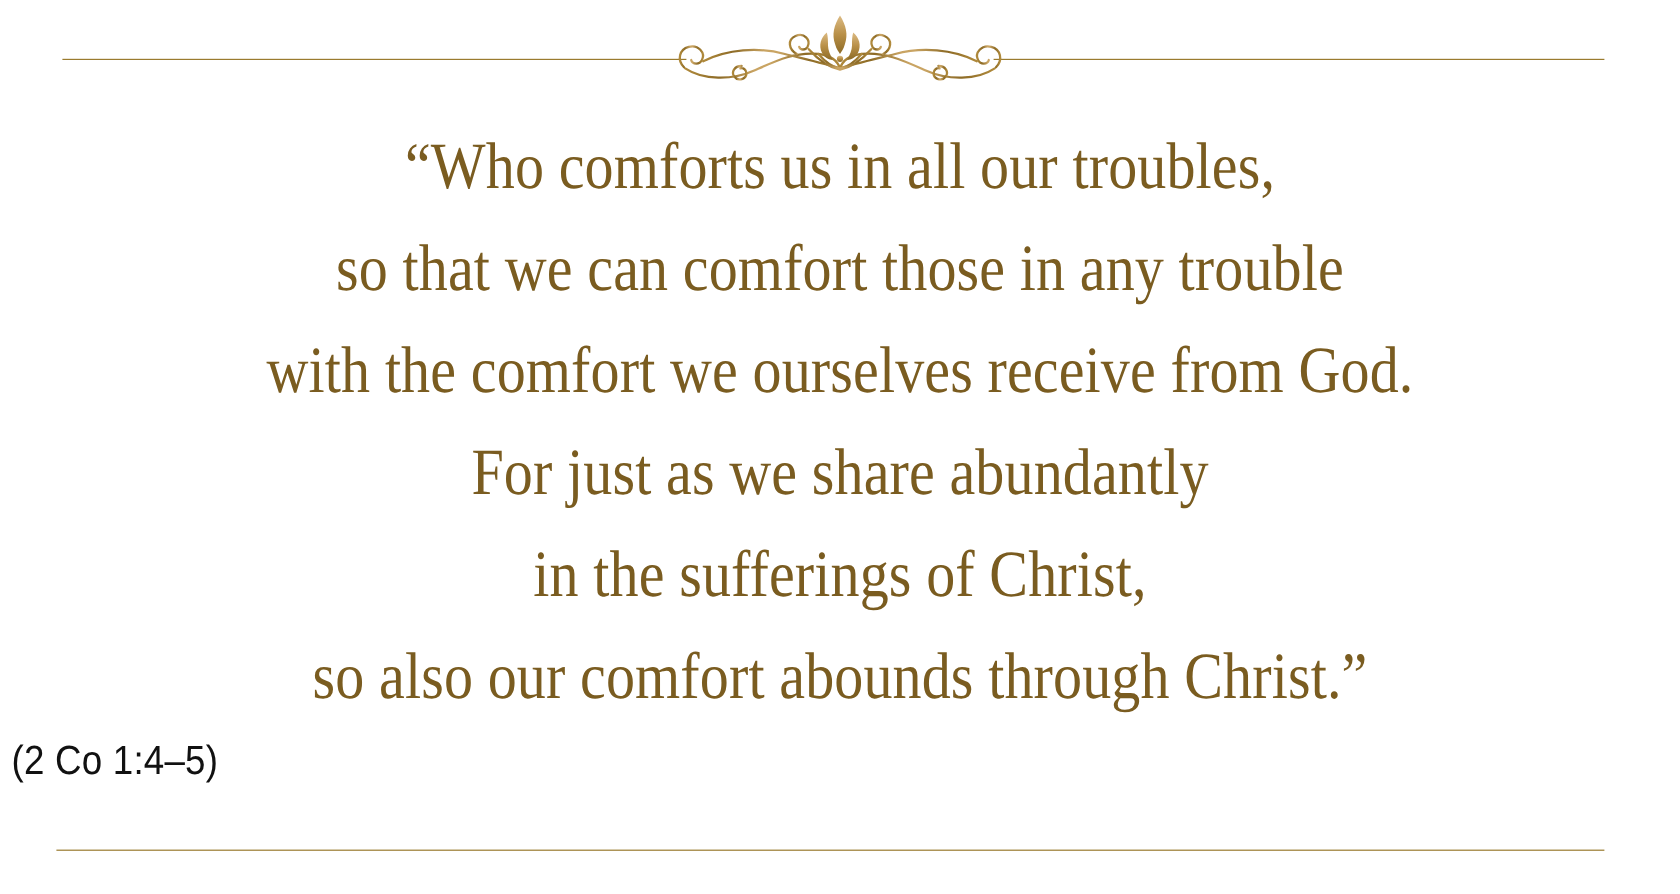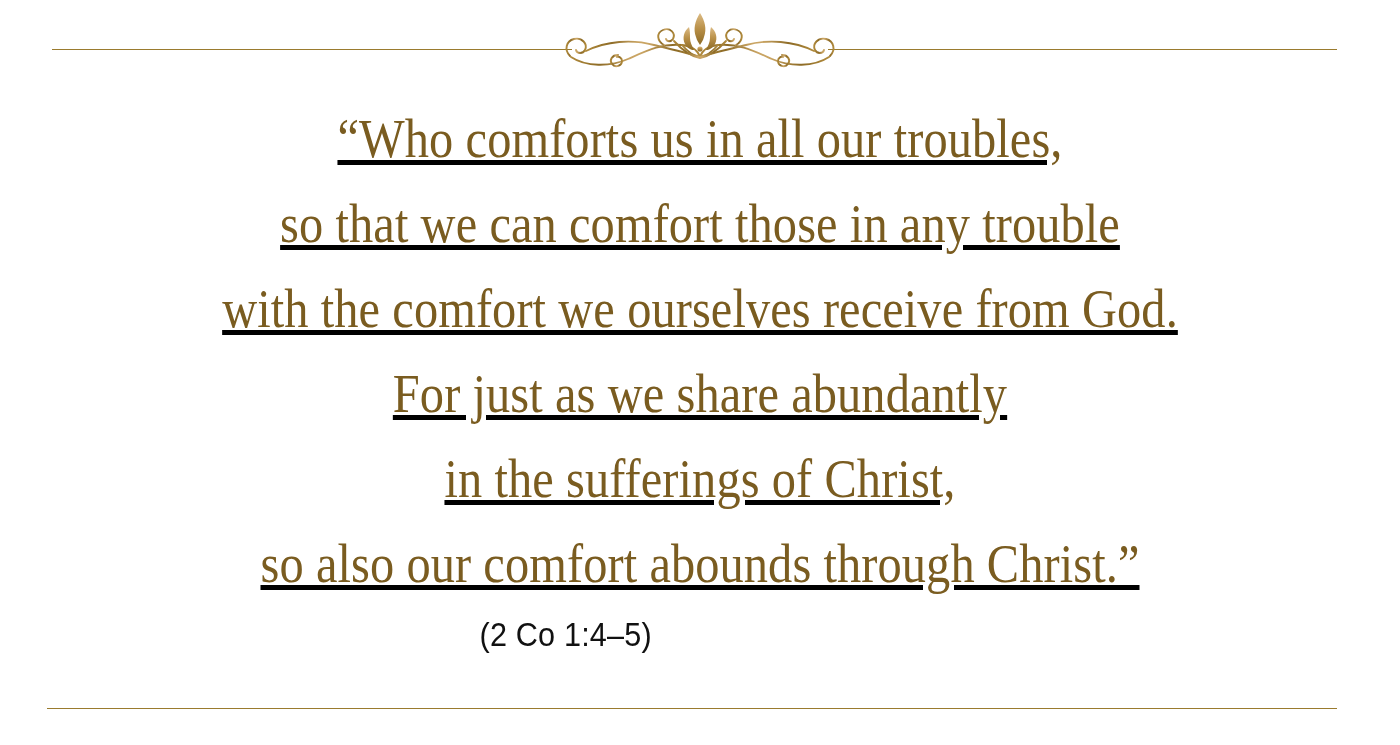--- a/index.html
+++ b/index.html
@@ -50,41 +50,40 @@
   }
   .ornament svg { display: block; width: 276px; height: 62px; }
 
   
   .quote-body {
     position: absolute;
     top: 96px;
     left: 0;
     width: 1400px;
     text-align: center;
-    text-decoration: underline;
   }
   .quote-line {
     display: block;
     color: #7a5c20;
     font-family: "Liberation Serif", "DejaVu Serif", serif;
     font-size: 55px;
     line-height: 85px;
     letter-spacing: 0.1px;
     white-space: nowrap;
     transform: scaleX(0.88);
     transform-origin: center center;
   }
 
   
   .attribution-wrap {
     position: absolute;
     top: 612px;
     left: 0;
     width: 1132px;
-    text-align: center;
+    text-align: left;
   }
   .attribution {
     display: inline-block;
     color: #111111;
     font-family: "Liberation Sans", "DejaVu Sans", sans-serif;
     font-size: 34px;
     line-height: 44px;
     letter-spacing: 0.2px;
     transform: scaleX(0.9);
     transform-origin: center center;

